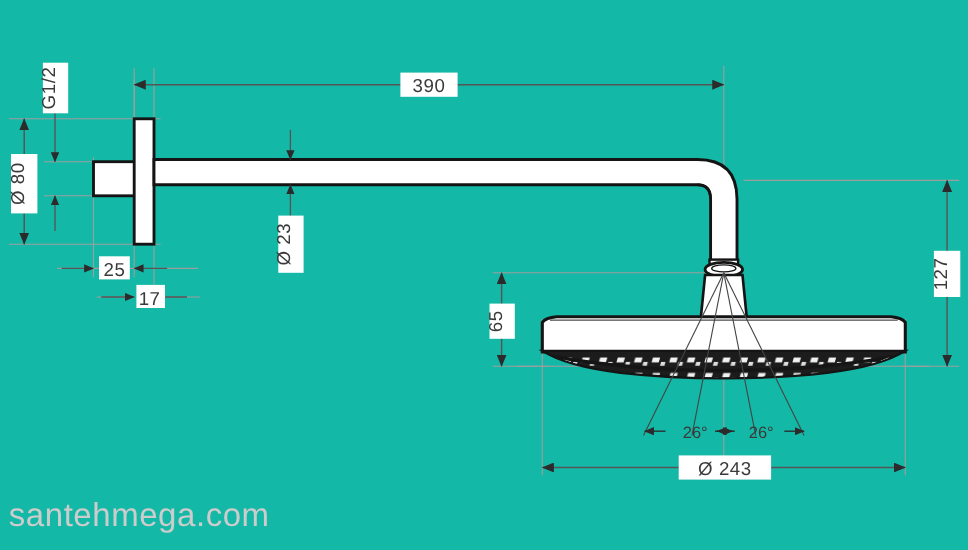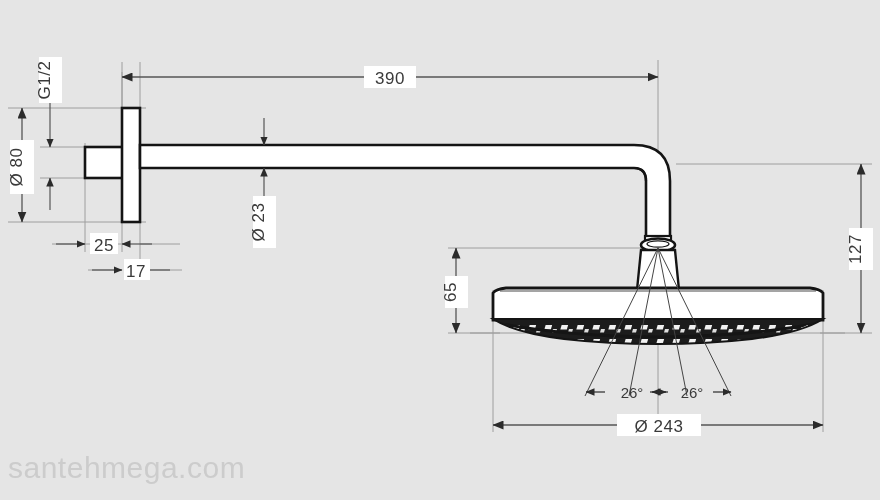--- a/index.html
+++ b/index.html
@@ -8,21 +8,21 @@
     padding: 0;
     background: #ffffff;
   }
   body {
     font-family: "Liberation Sans", sans-serif;
   }
   #drawing-root {
     position: relative;
     width: 880px;
     height: 500px;
-    background: #e5e5e5;
+    background: #14b8a6;
     overflow: hidden;
   }
   #drawing-svg {
     position: absolute;
     left: 0;
     top: 0;
     width: 880px;
     height: 500px;
     display: block;
   }

